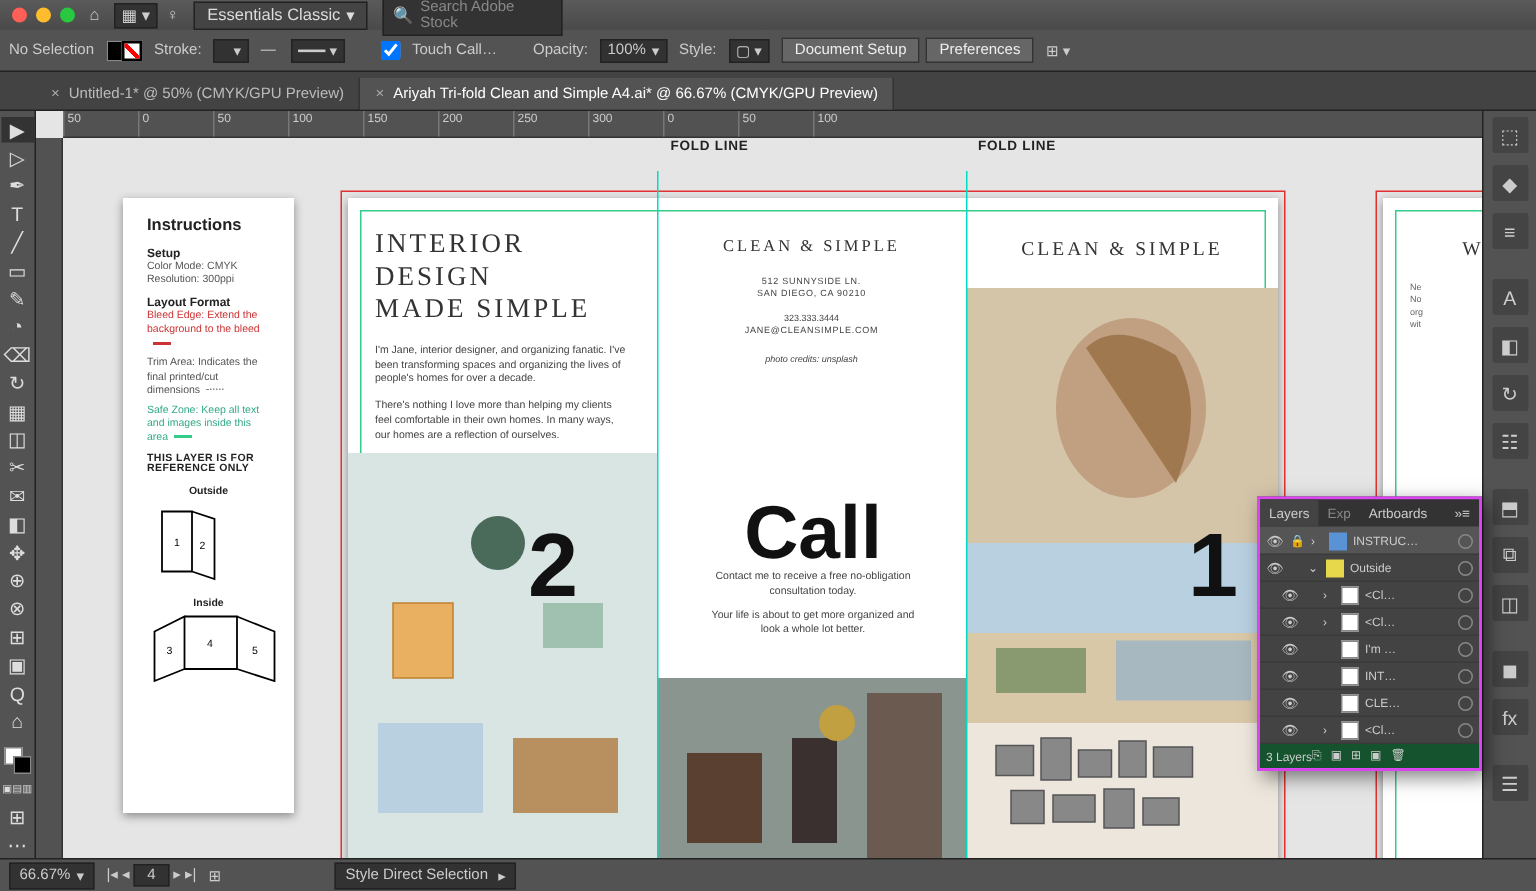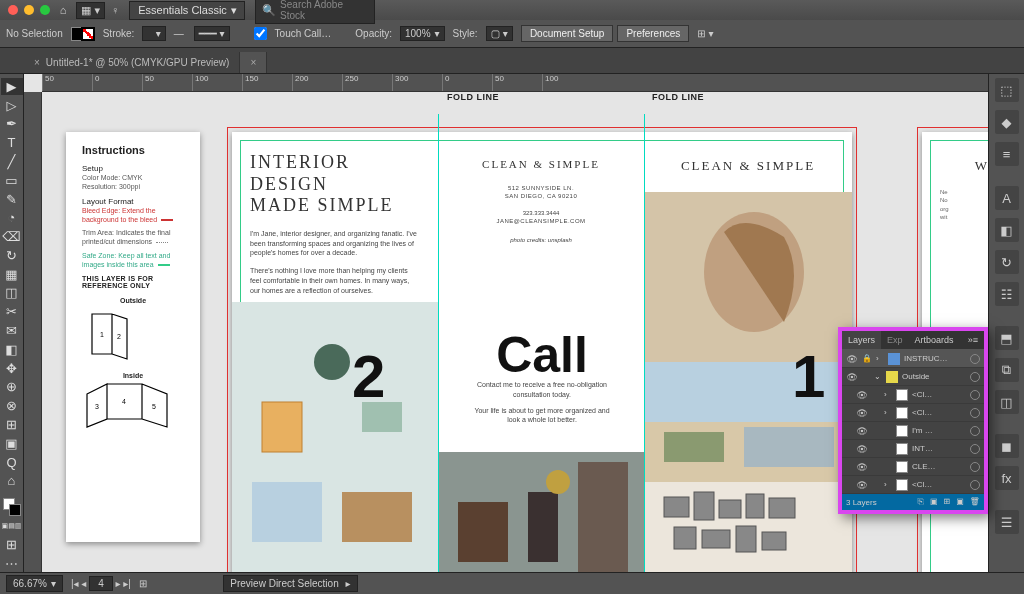--- a/index.html
+++ b/index.html
@@ -41,51 +41,51 @@
 .canvas{position:absolute;top:18px;left:18px;right:0;bottom:0}
 .artboard{position:absolute;background:#fff;box-shadow:0 2px 6px rgba(0,0,0,.4)}
 .bleed{position:absolute;border:1px solid #e03030;pointer-events:none}
 .safe{position:absolute;border:1px solid #3c8;pointer-events:none}
 .guide-v{position:absolute;top:-18px;bottom:-40px;width:1px;background:#00dcc0}
 .guide-label{position:absolute;font-size:9px;font-weight:bold;color:#222;letter-spacing:.5px}
 
 .instr{padding:12px 16px;color:#222;font-size:8px}
 .instr h3{font-size:11px;margin-bottom:8px}
 .instr .sm{font-size:7px;color:#555;line-height:1.3}
-.instr .bold{font-weight:normal;color:#222}
+.instr .bold{font-weight:bold;color:#222}
 .instr .key{width:12px;height:2px;display:inline-block;vertical-align:middle;margin-left:4px}
 .instr .ref{font-size:7px;font-weight:bold;letter-spacing:.3px;margin-top:6px}
 .diagram{margin-top:8px;text-align:center}
 .diagram .lbl{font-size:7px;font-weight:bold}
 
 .panel{position:absolute;top:0;bottom:0;display:flex;flex-direction:column;align-items:center}
 .p-title{font-family:Georgia,serif;letter-spacing:2px;color:#333}
 .body-text{font-size:7px;color:#444;line-height:1.4}
 .overlay-num{position:absolute;font-size:60px;font-weight:900;color:#111}
 .overlay-back{position:absolute;font-size:50px;font-weight:900;color:#111}
 .photo{background:linear-gradient(135deg,#c9d8d2,#a8bfc0);position:absolute}
 .photo2{background:linear-gradient(135deg,#7a8a85,#5c6b66)}
 .em{font-family:Georgia,serif;font-style:italic;color:#fff;text-shadow:0 1px 3px rgba(0,0,0,.3)}
 
 .pstack{width:36px;background:#535353;border-left:1px solid #222;display:flex;flex-direction:column;align-items:center;padding-top:4px;gap:4px}
 .pstack .pico{width:24px;height:24px;display:flex;align-items:center;justify-content:center;color:#ccc;background:#444;border-radius:2px;font-size:13px;margin-bottom:4px}
 .pstack .grp{height:8px}
 
-.layers-panel{position:absolute;right:36px;bottom:80px;width:150px;background:#434343;border:4px solid #d946ef;box-shadow:4px 4px 12px rgba(0,0,0,.5);font-size:9px;color:#ccc;z-index:50}
+.layers-panel{position:absolute;right:36px;bottom:80px;width:150px;background:#434343;border:2px solid #d946ef;box-shadow:4px 4px 12px rgba(0,0,0,.5);font-size:9px;color:#ccc;z-index:50}
 .layers-panel .tabs{display:flex;background:#333;border-bottom:1px solid #555}
 .layers-panel .ptab{padding:4px 6px;font-size:9px}
 .layers-panel .ptab.on{background:#434343}
 .layers-panel .row{display:flex;align-items:center;height:18px;padding:0 4px;gap:4px;border-bottom:1px solid #3a3a3a}
 .layers-panel .row.r0{background:#555}
 .layers-panel .eye{width:12px;text-align:center;color:#ccc}
 .layers-panel .chev{width:8px;font-size:8px}
 .layers-panel .sw{width:12px;height:12px}
 .layers-panel .nm{flex:1;font-size:8px;overflow:hidden;text-overflow:ellipsis;white-space:nowrap}
 .layers-panel .targ{width:10px;height:10px;border:1px solid #888;border-radius:50%}
-.layers-panel .foot{display:flex;align-items:center;justify-content:space-between;padding:3px 4px;font-size:8px;background:#0369a1}
+.layers-panel .foot{display:flex;align-items:center;padding:3px 4px;font-size:8px;background:#14532d}
 .layers-panel .foot .icons{display:flex;gap:6px}
 
 .status{position:absolute;bottom:0;left:0;right:0;height:22px;background:#535353;border-top:1px solid #222;display:flex;align-items:center;padding:0 6px;gap:8px;font-size:10px}
 .status .sel{padding:2px 6px}
 svg{display:block}
 </style>
 </head>
 <body>
 
 <div class="macbar">
@@ -134,20 +134,21 @@
   <span>⊞ ▾</span>
 </div>
 
 <div class="doctabs">
   <div class="doctab">
     <span class="x">×</span>
     <span>Untitled-1* @ 50% (CMYK/GPU Preview)</span>
   </div>
   <div class="doctab active">
     <span class="x">×</span>
+    <span>Ariyah Tri-fold Clean and Simple A4.ai* @ 66.67% (CMYK/GPU Preview)</span>
   </div>
 </div>
 
 <div class="workarea">
 
   <div class="tools">
     <div class="tool on">▶</div>
     <div class="tool">▷</div>
     <div class="tool">✒</div>
     <div class="tool">T</div>
@@ -191,21 +192,21 @@
         <span>200</span>
         <span>250</span>
         <span>300</span>
         <span>0</span>
         <span>50</span>
         <span>100</span>
     </div>
     <div class="ruler-v"></div>
     <div class="canvas">
 
-      <div class="artboard" style="left:24px;top:40px;width:134px;height:410px">
+      <div class="artboard" style="left:40px;top:40px;width:114px;height:410px">
         <div class="instr">
           <h3>Instructions</h3>
           <div class="bold">Setup</div>
           <div class="sm" style="white-space:pre-line">Color Mode: CMYK
 Resolution: 300ppi</div>
           <div class="bold" style="margin-top:6px">Layout Format</div>
           <div class="sm" style="color:#c33"><span>Bleed Edge: Extend the background to the bleed</span><span class="key" style="background:#c33"></span></div>
           <div class="sm" style="margin-top:4px"><span>Trim Area: Indicates the final printed/cut dimensions</span><span class="key" style="border-top:1px dotted #888"></span></div>
           <div class="sm" style="color:#3a8;margin-top:4px"><span>Safe Zone: Keep all text and images inside this area</span><span class="key" style="background:#3c8"></span></div>
           <div class="ref">THIS LAYER IS FOR REFERENCE ONLY</div>
@@ -436,14 +437,14 @@
       <span>🗑</span>
     </span>
   </div>
 </div>
 
 <div class="status">
   <span class="sel"><span>66.67%</span> ▾</span>
   <span>|◂ ◂ <span class="sel" style="padding:1px 8px">4</span> ▸ ▸|</span>
   <span>⊞</span>
   <span style="width:60px"></span>
-  <span class="sel"><span>Preview Direct Selection</span> &nbsp;▸</span>
+  <span class="sel"><span>Style Direct Selection</span> &nbsp;▸</span>
 </div>
 
 </body></html>

